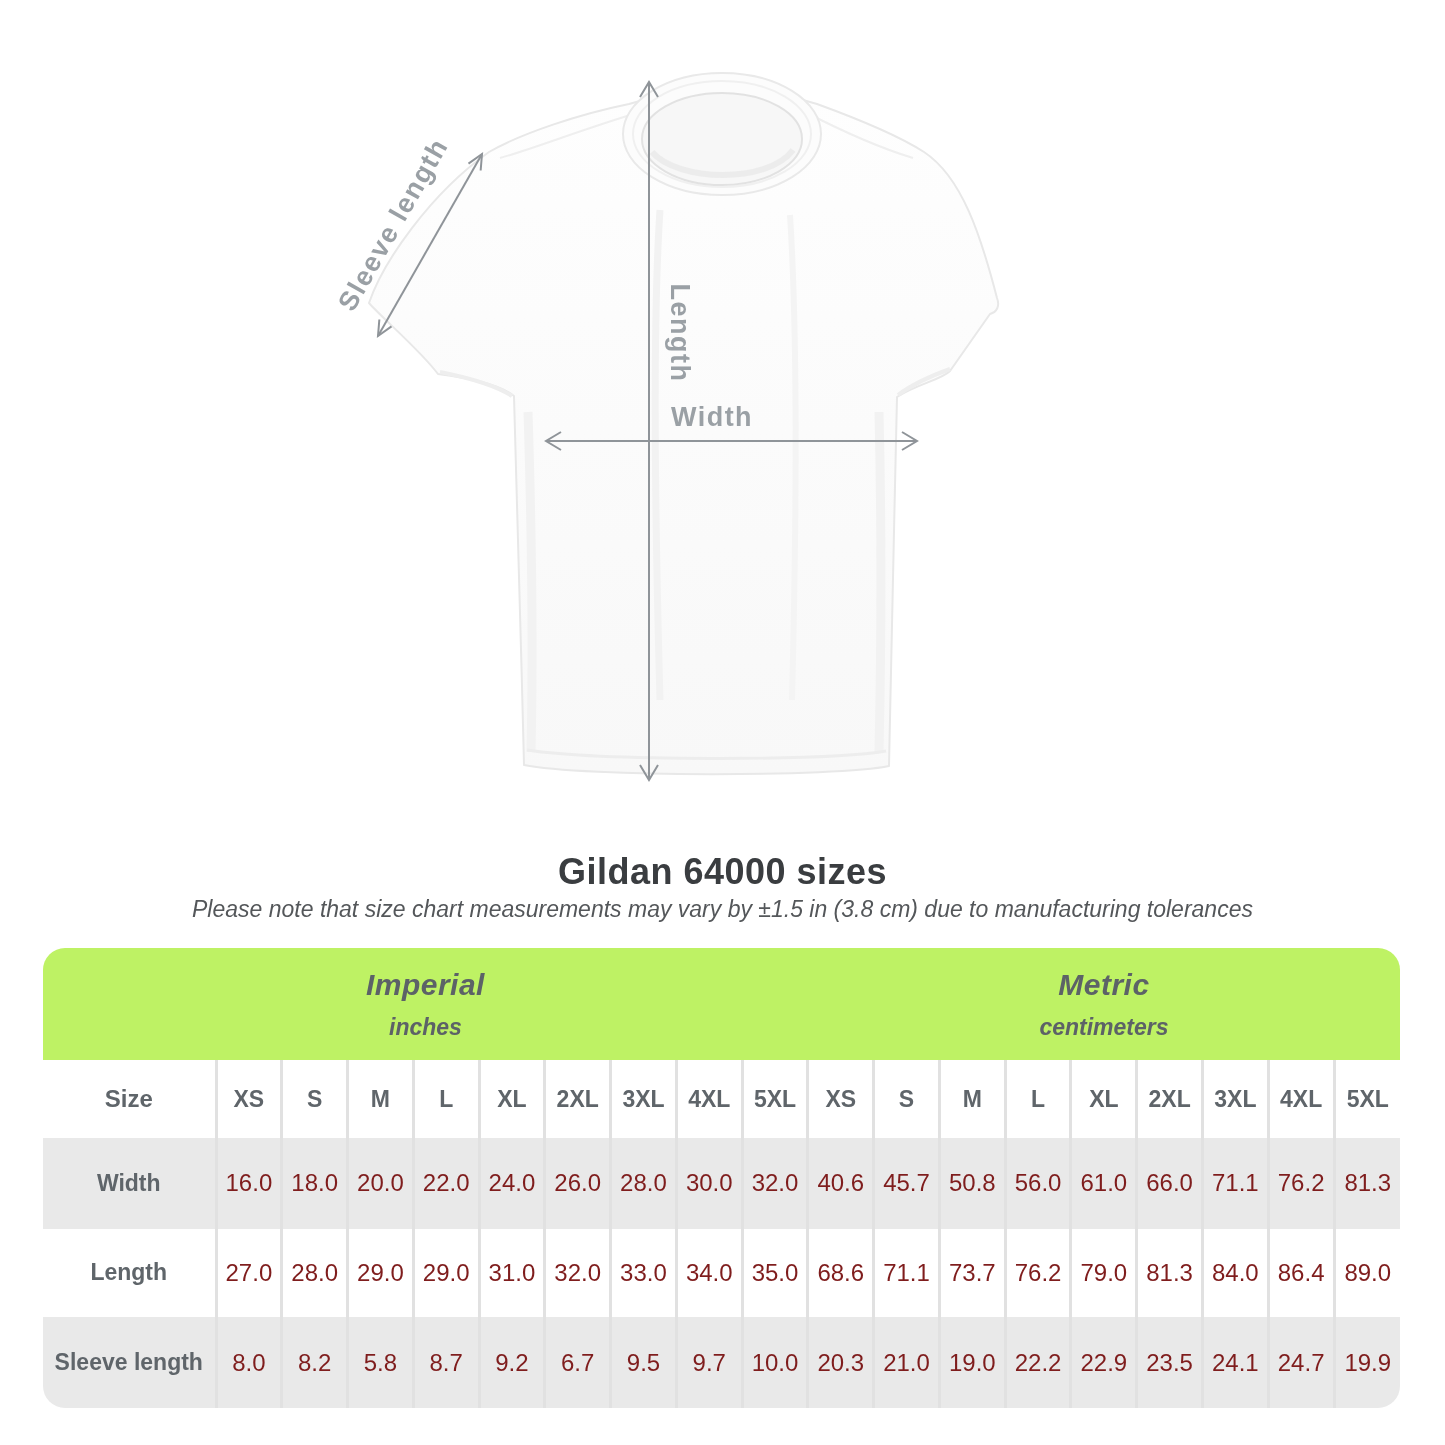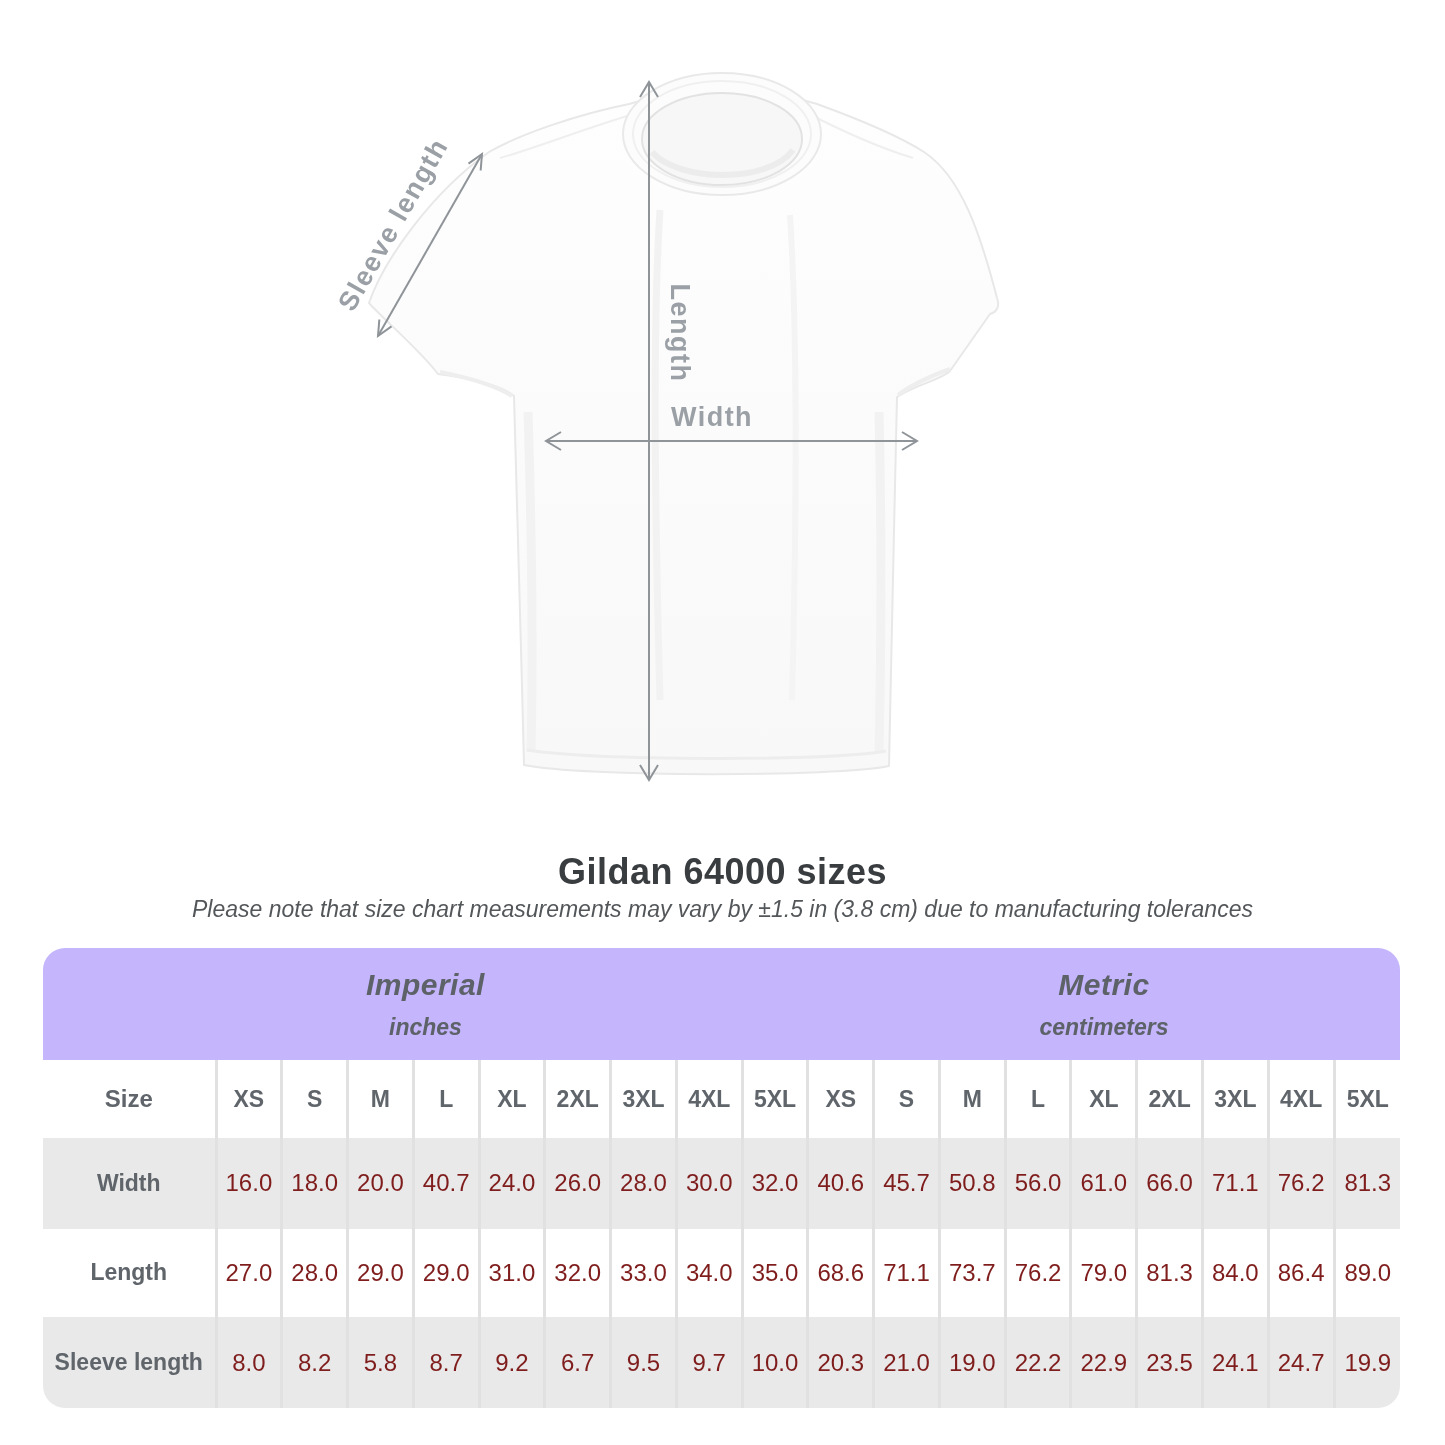--- a/index.html
+++ b/index.html
@@ -14,21 +14,21 @@
     font-size:36px;font-weight:bold;color:#3a3d40;letter-spacing:.5px;margin-top:8px;}
   .chart-note{position:absolute;left:0;top:896px;width:100%;text-align:center;
     font-size:23px;font-style:italic;color:#54575a;}
 
   
   .table-card{position:absolute;left:43px;top:948px;width:1357px;height:460px;
     border-radius:22px;overflow:hidden;background:#ffffff;}
   table.sizes{width:100%;height:100%;border-collapse:collapse;table-layout:fixed;}
   table.sizes th,table.sizes td{padding:0;text-align:center;vertical-align:middle;}
 
-  tr.band-row th{height:112px;background:#c4b5fd;}
+  tr.band-row th{height:112px;background:#bef264;}
   .sec-title{font-size:30px;font-weight:bold;font-style:italic;color:#5c6267;letter-spacing:.5px;}
   .sec-unit{font-size:23px;font-style:italic;color:#5c6267;margin-top:12px;}
 
   tr.size-row th{height:78px;background:#ffffff;font-size:23px;font-weight:bold;color:#5f656a;}
   tr.size-row th.corner{font-size:24px;}
 
   tr.data-row td{font-size:24px;color:#7f1d1d;}
   tr.data-row td.rlabel{font-size:23px;font-weight:bold;color:#5f656a;}
   tr.r0 td{height:90px;background:#e9e9e9;}
   tr.r1 td{height:88px;background:#ffffff;}
@@ -174,21 +174,21 @@
             <th class="divl">4XL</th>
             <th class="divl">5XL</th>
           </tr>
       </thead>
       <tbody>
         <tr class="data-row r0">
           <td class="rlabel">Width</td>
         <td class="divl">16.0</td>
             <td class="divl">18.0</td>
             <td class="divl">20.0</td>
-            <td class="divl">40.7</td>
+            <td class="divl">22.0</td>
             <td class="divl">24.0</td>
             <td class="divl">26.0</td>
             <td class="divl">28.0</td>
             <td class="divl">30.0</td>
             <td class="divl">32.0</td>
             <td class="divl">40.6</td>
             <td class="divl">45.7</td>
             <td class="divl">50.8</td>
             <td class="divl">56.0</td>
             <td class="divl">61.0</td>

